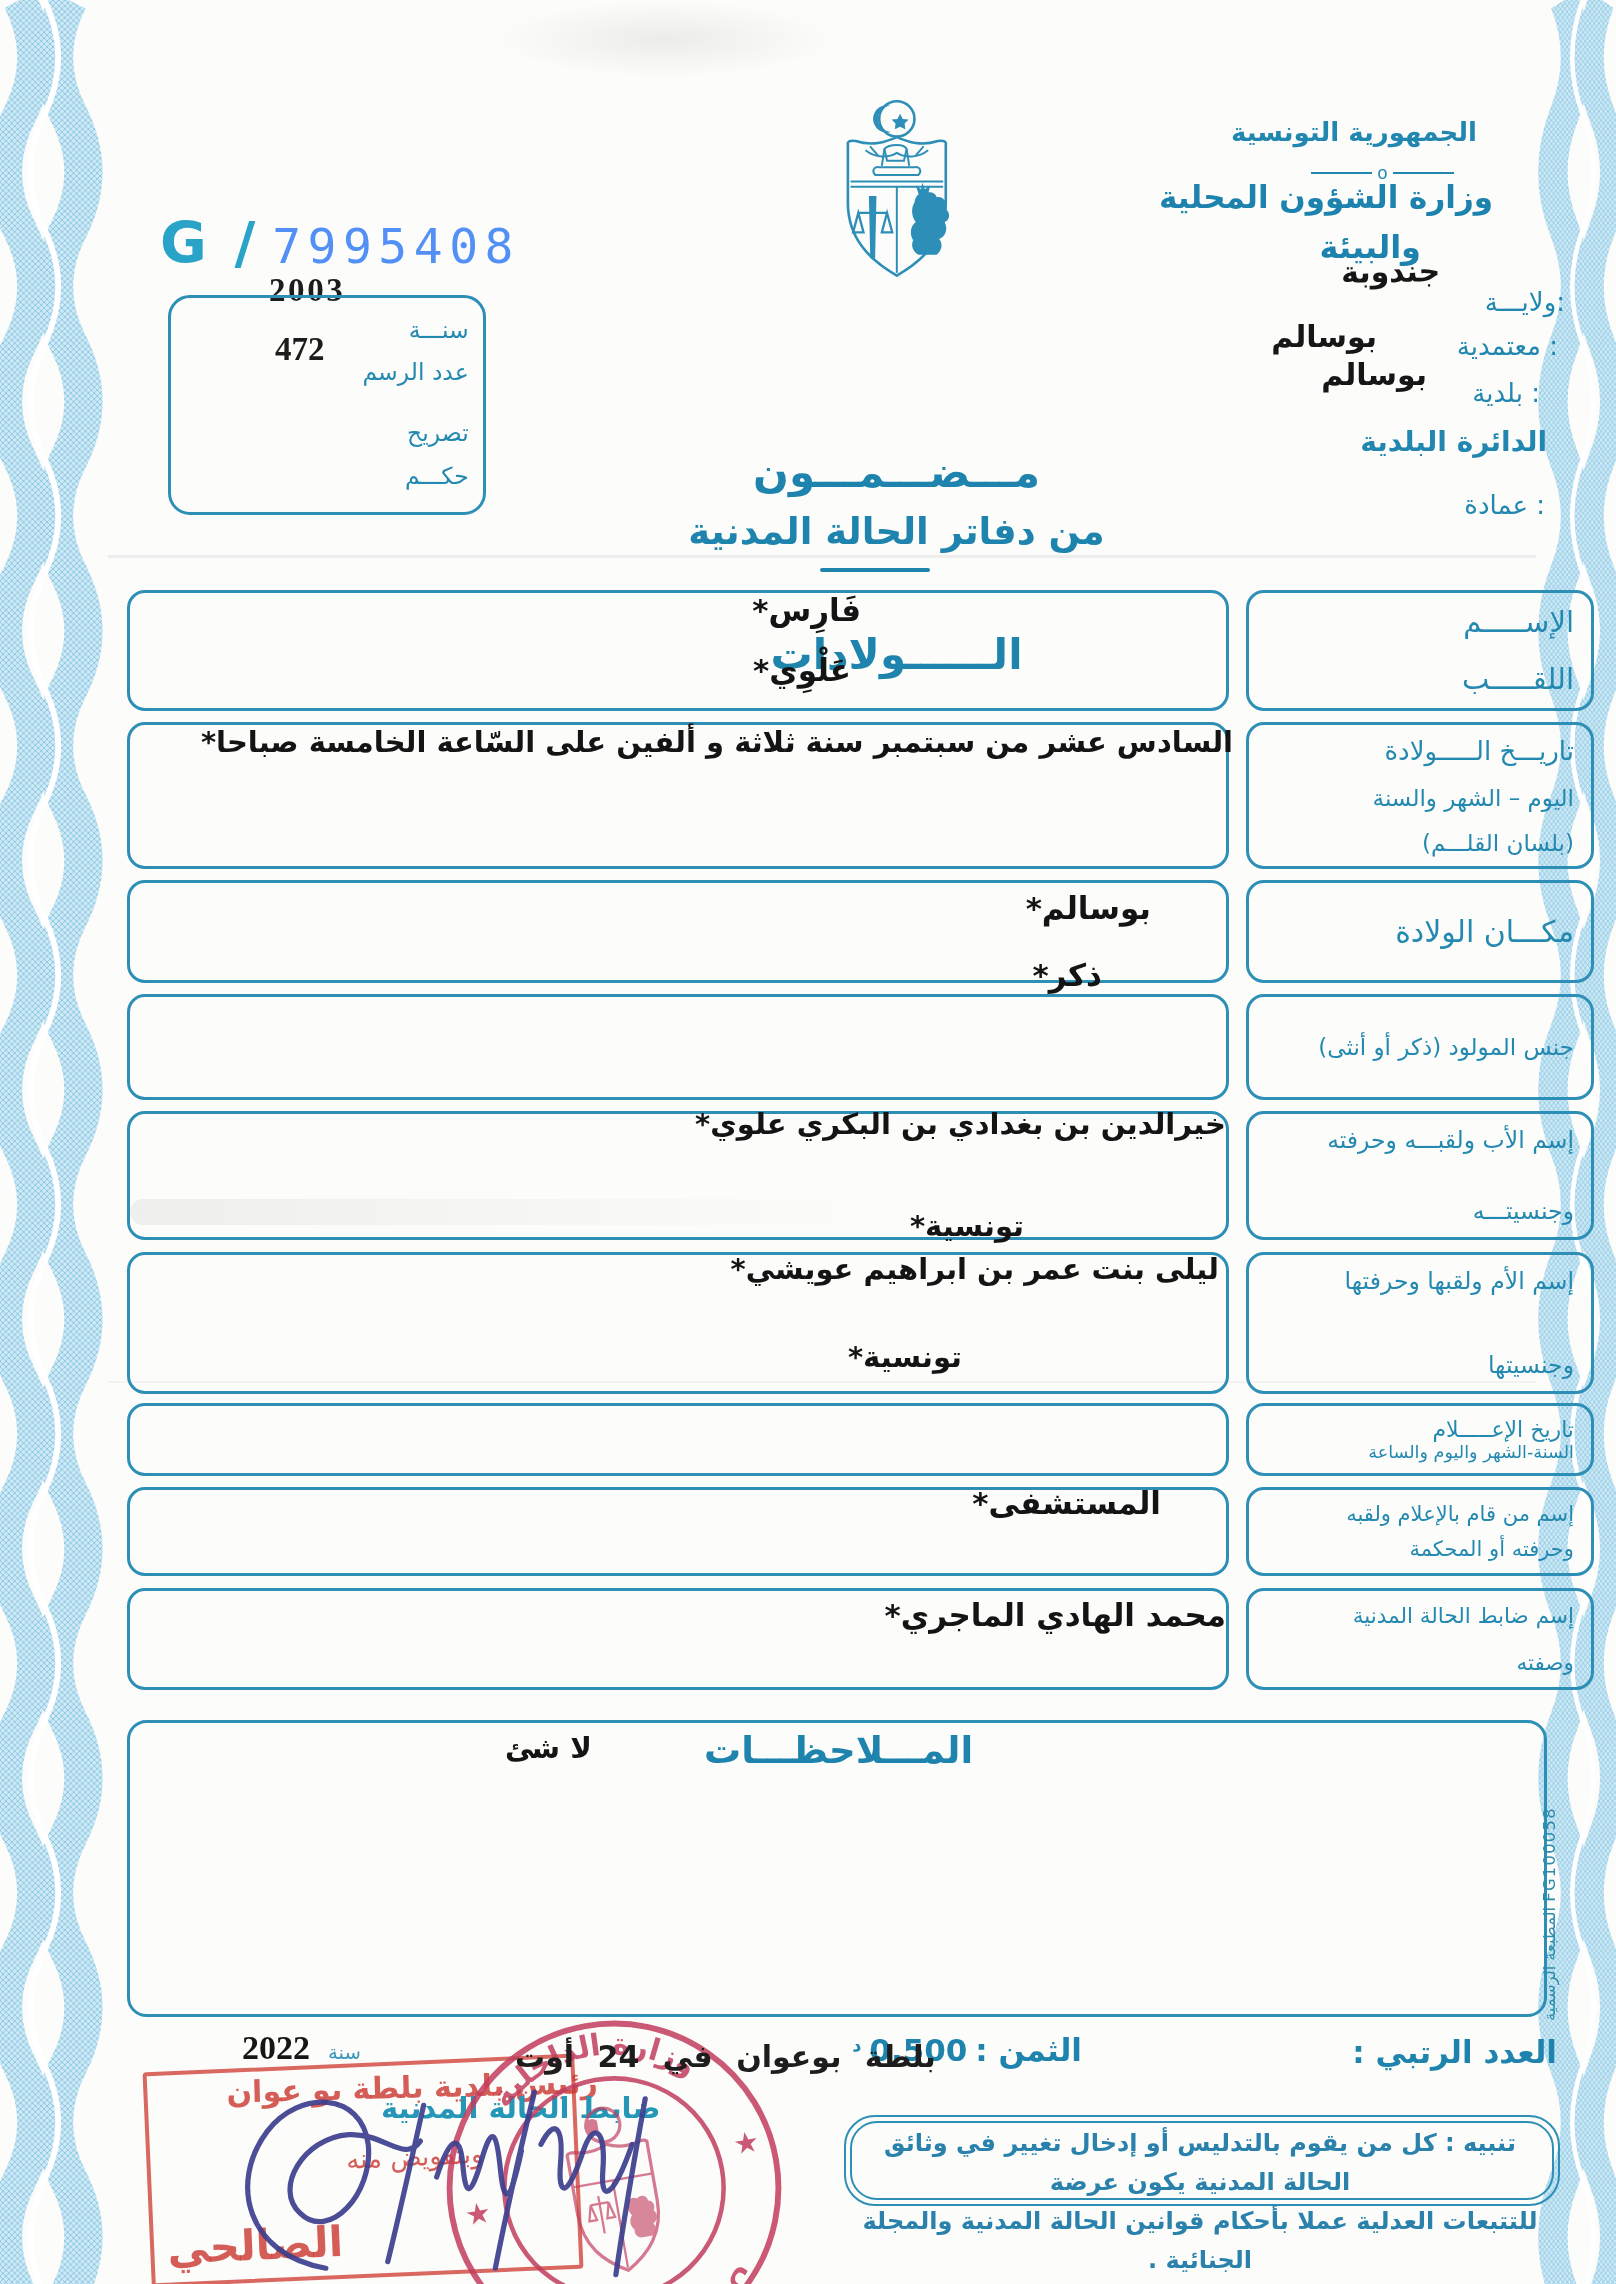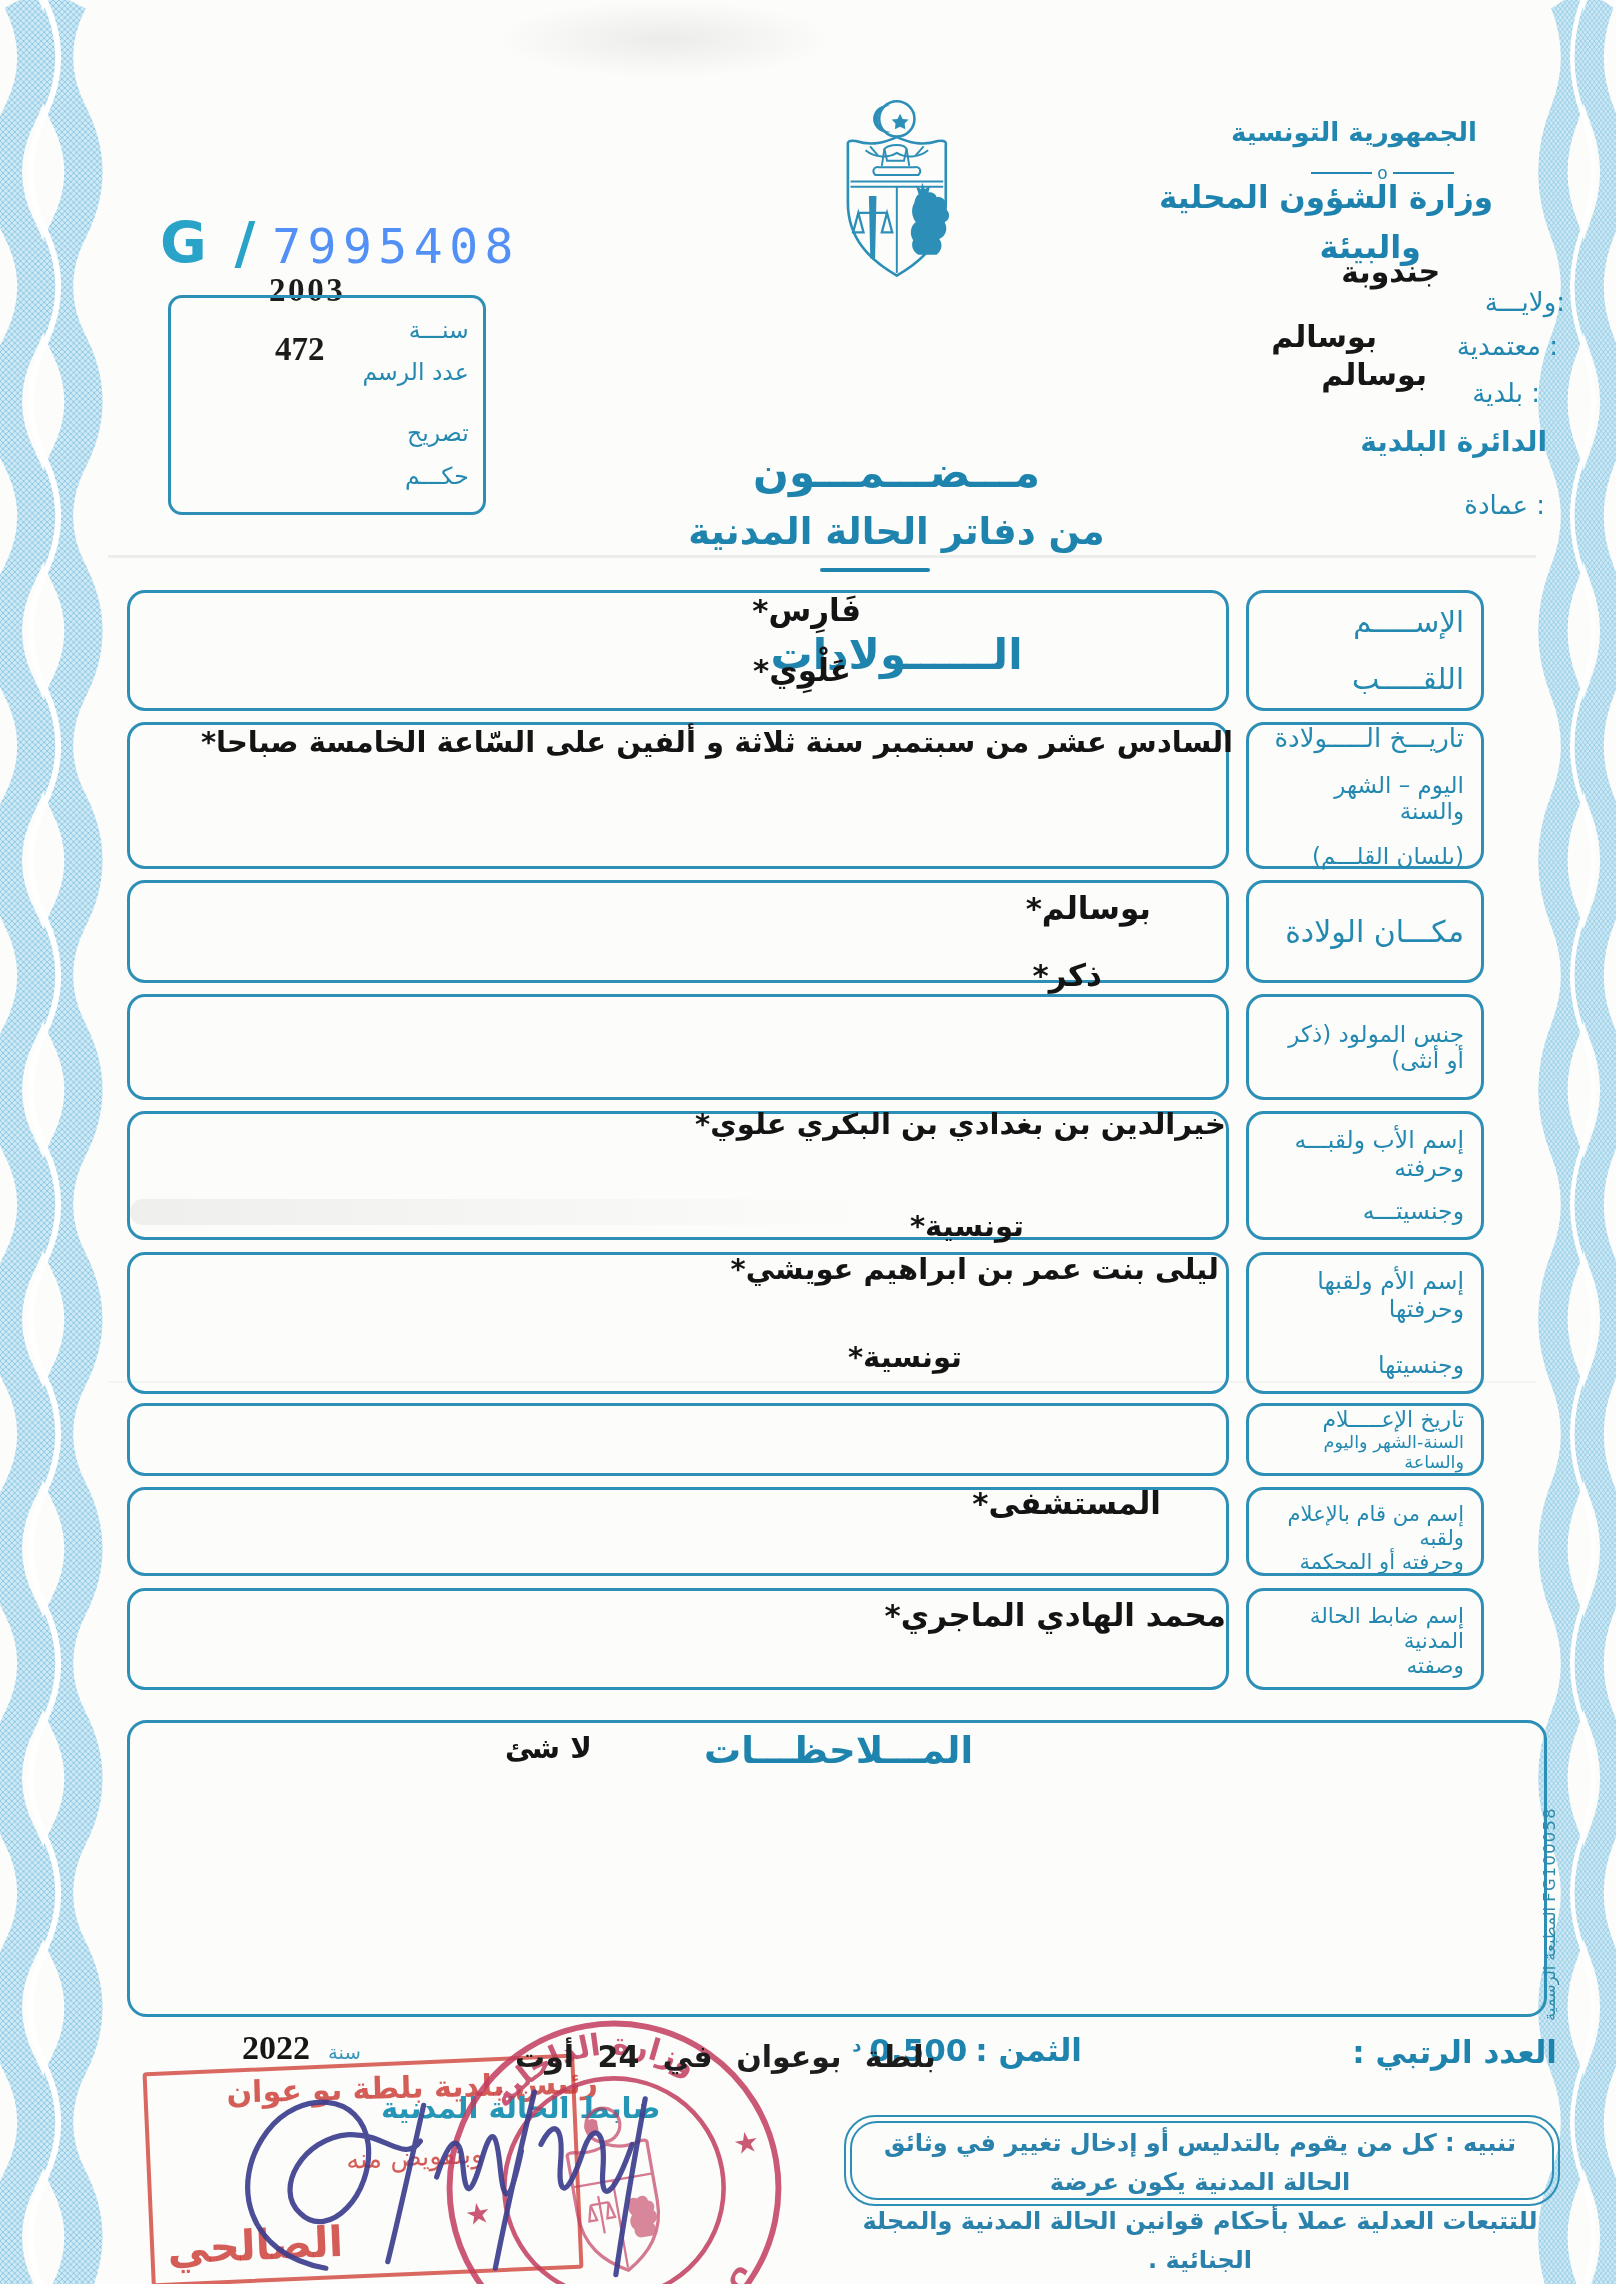--- a/index.html
+++ b/index.html
@@ -15,21 +15,21 @@
   .strip.right{right:0;width:83px;transform:scaleX(-1);}
 
   
   .serial{left:160px;top:210px;display:flex;align-items:baseline;gap:13px;}
   .serial .pfx{font-size:57px;font-weight:600;color:#2aa3c8;letter-spacing:3.9px;}
   .serial .num{font-family:"DejaVu Sans Mono",monospace;font-size:48px;color:#3b82f6;
                letter-spacing:6.5px;opacity:.88;}
   .year2003{left:269px;top:272px;font-family:"Liberation Serif",serif;font-weight:bold;
             font-size:33px;color:#1c1c1c;letter-spacing:2.6px;}
   .infobox{left:168px;top:295px;width:312px;height:214px;border:3.3px solid #2e8fb6;
-           border-radius:14px;}
+           border-radius:22px;}
   .infobox .lbl{position:absolute;right:14.3px;color:#2489b0;font-size:23.5px;}
   .ib-year{top:18px;font-size:21.5px;}
   .ib-record{top:60px;}
   .ib-decl{top:121px;}
   .ib-judg{top:164px;}
   .val472{left:104px;top:33px;font-family:"Liberation Serif",serif;font-weight:bold;
           font-size:33px;color:#1c1c1c;}
 
   .t-center{left:675px;width:443px;text-align:center;color:#1e84ad;font-weight:bold;}
   .title1{top:448px;font-size:42px;}
@@ -50,21 +50,21 @@
   .st-bousalem1{right:240px;top:319px;font-size:30px;}
   .lbl-delegation{right:59px;top:331px;font-size:26px;}
   .st-bousalem2{right:190px;top:357px;font-size:30px;}
   .lbl-municipality{right:77px;top:378px;font-size:26px;}
   .lbl-district{right:70px;top:425px;font-size:28px;font-weight:600;}
   .lbl-imada{right:72px;top:490px;font-size:26px;}
 
   
   .cbox,.lbox{position:absolute;border:3.3px solid #2e8fb6;border-radius:18px;box-sizing:border-box;}
   .cbox{left:127px;width:1102px;}
-  .lbox{left:1246px;width:238px;color:#2489b0;display:flex;flex-direction:column;
+  .lbox{left:1246px;width:348px;color:#2489b0;display:flex;flex-direction:column;
         justify-content:center;align-items:flex-end;padding:11.7px 17px;text-align:right;}
   .lbox span{display:block;}
   .sb{justify-content:space-between;}
   .r1{top:590px;height:121px;} .lb1{font-size:29px;}
   .r2{top:722px;height:147px;} .lb2{font-size:26px;gap:19px;} .lb2 .s2{font-size:23px;} 
   .r3{top:880px;height:103px;} .lb3{font-size:30px;}
   .r4{top:994px;height:106px;} .lb4{font-size:23px;}
   .r5{top:1111px;height:129px;} .lb5{font-size:23.5px;}
   .r6{top:1252px;height:142px;} .lb6{font-size:23.5px;border-radius:18px;}
   .r7{top:1403px;height:73px;} .lb7{font-size:22px;} .lb7 .s2{font-size:17.6px;}

